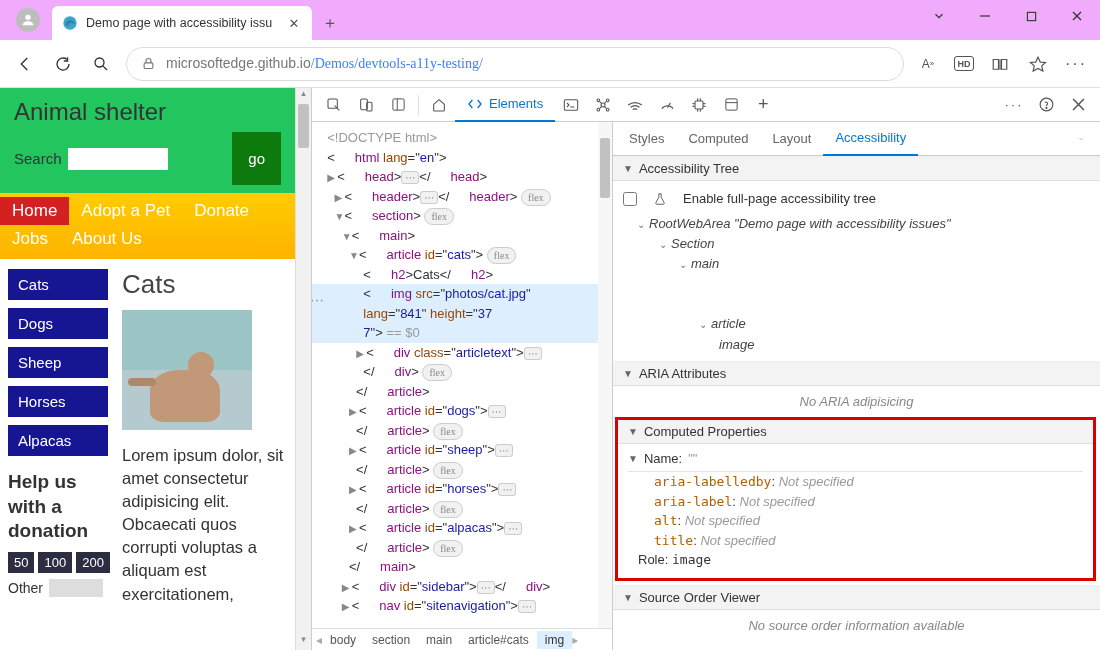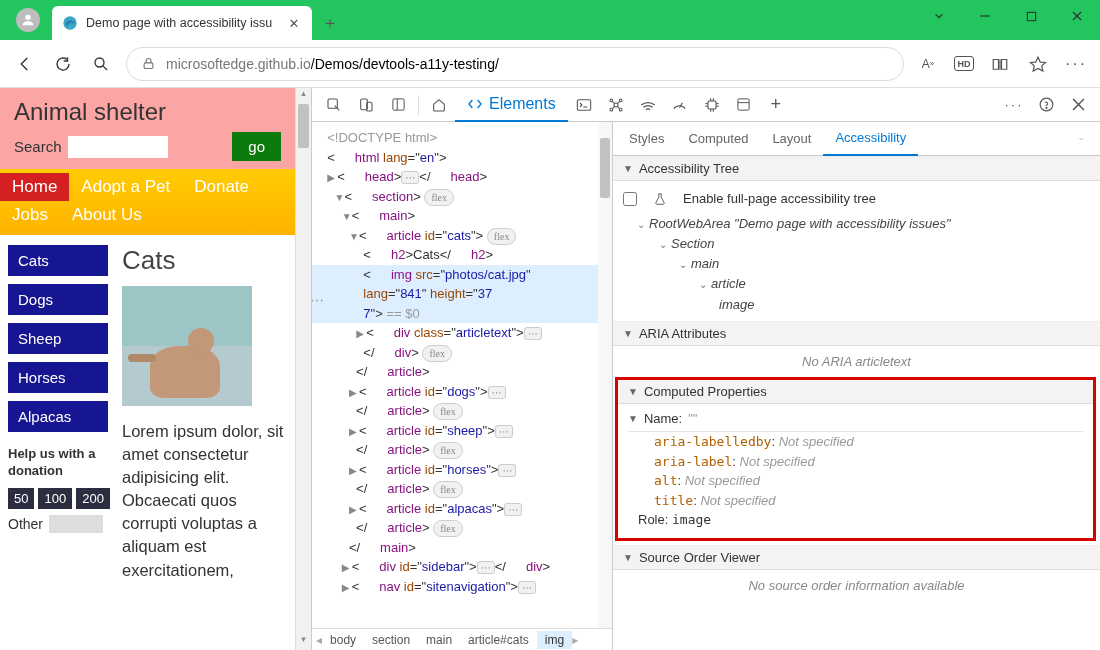--- a/index.html
+++ b/index.html
@@ -1,55 +1,55 @@
 <!DOCTYPE html>
 <html><head>
 <meta charset="utf-8">
 <style>
 * { box-sizing: border-box; margin: 0; padding: 0; font-family: "Segoe UI", Arial, sans-serif; }
 body { width: 1100px; height: 650px; background: #fff; overflow: hidden; font-size: 13px; color: #333; }
 
 
-.titlebar { height: 40px; background: #22c55e; display: flex; align-items: flex-end; position: relative; }
+.titlebar { height: 40px; background: #f0abfc; display: flex; align-items: flex-end; position: relative; }
 .profile { width: 24px; height: 24px; background: #bdbdbd; border-radius: 50%; margin: 0 12px 8px 16px; display: flex; align-items: center; justify-content: center; }
 .profile svg { width: 16px; height: 16px; fill: #fff; }
 .tab { background: #fff; height: 34px; border-radius: 6px 6px 0 0; display: flex; align-items: center; padding: 0 10px; gap: 8px; min-width: 260px; }
 .tab-favicon { width: 16px; height: 16px; }
 .tab-title { font-size: 12.5px; color: #333; flex: 1; white-space: nowrap; overflow: hidden; }
 .tab-close { width: 16px; height: 16px; display: flex; align-items: center; justify-content: center; color: #555; }
 .newtab { width: 28px; height: 28px; display: flex; align-items: center; justify-content: center; margin-left: 4px; margin-bottom: 3px; color: #555; font-size: 16px; }
 .winctrl { position: absolute; right: 0; top: 0; display: flex; gap: 0; }
 .winctrl div { width: 46px; height: 32px; display: flex; align-items: center; justify-content: center; color: #333; }
 
 
 .addrbar { height: 48px; background: #fff; border-bottom: 1px solid #e0e0e0; display: flex; align-items: center; padding: 0 12px; gap: 12px; }
 .addrbar .ib { width: 26px; height: 26px; display: flex; align-items: center; justify-content: center; color: #555; }
 .urlbox { flex: 1; height: 34px; border: 1px solid #dcdcdc; border-radius: 18px; display: flex; align-items: center; padding: 0 14px; gap: 10px; color: #777; font-size: 14px; }
-.urlbox .path { color: #000000; }
+.urlbox .path { color: #3b82f6; font-family: Liberation Serif, serif; }
 .right-icons { display: flex; gap: 14px; align-items: center; }
 .right-icons .ib2 { width: 24px; height: 24px; display: flex; align-items: center; justify-content: center; color: #555; font-size: 12px; }
 
 
 .main { display: flex; height: 562px; }
 .page { width: 295px; display: flex; flex-direction: column; }
-.header-box { background: #fca5a5; padding: 10px 14px 8px; }
+.header-box { background: #22c55e; padding: 10px 14px 8px; }
 .header-box h1 { font-size: 24px; font-weight: 400; color: #333; }
 .searchrow { display: flex; align-items: center; gap: 6px; margin-top: 6px; justify-content: center; }
 .searchrow label { color: #333; font-size: 15px; }
 .searchrow input { width: 100px; height: 22px; border: none; }
-.gobtn { background: #0c7a0c; color: #fff; border: none; padding: 6px 16px; font-size: 15px; margin-left: auto; }
+.gobtn { background: #0c7a0c; color: #fff; border: none; padding: 18px 16px; font-size: 15px; margin-left: auto; }
 .nav1 { background: linear-gradient(to bottom, #ffcc00, #ffb300); display: flex; flex-wrap: wrap; padding: 4px 0 6px; }
 .nav1 a { color: #fff; font-size: 17px; padding: 4px 12px; text-decoration: none; }
 .nav1 a.active { background: #d42020; position: relative; }
 .nav1 a.active::after { content: ''; position: absolute; bottom: -6px; left: 50%; margin-left: -6px; border: 6px solid transparent; border-top-color: #d42020; }
 .content { display: flex; flex: 1; padding: 10px 8px; gap: 14px; overflow: hidden; }
 .sidebar2 { width: 100px; }
 .sidebar2 a { display: block; background: #161692; color: #fff; padding: 7px 10px; margin-bottom: 8px; font-size: 15px; text-decoration: none; }
 .donation { margin-top: 14px; }
-.donation h3 { font-size: 13px; font-weight: 700; line-height: 1.3; }
+.donation h3 { font-size: 19px; font-weight: 700; line-height: 1.3; }
 .don-btns { display: flex; gap: 4px; margin-top: 8px; }
 .don-btns span { background: #2d2d42; color: #fff; padding: 3px 6px; font-size: 13px; }
 .other { margin-top: 6px; font-size: 14px; display: flex; align-items: center; gap: 6px; }
 .other input { width: 54px; height: 18px; background: #ddd; border: none; }
 .article { flex: 1; }
 .article h2 { font-size: 26px; font-weight: 400; color: #444; margin-bottom: 10px; }
 .catimg { width: 130px; height: 120px; background: linear-gradient(to bottom, #9cc5c5 50%, #b5cacf 50%); position: relative; overflow: hidden; }
 .cat { position: absolute; bottom: 8px; left: 28px; width: 70px; height: 52px; background: #c29878; border-radius: 40% 40% 20% 20%; }
 .cat::before { content:''; position:absolute; top:-18px; left:38px; width:26px; height:26px; background:#c29878; border-radius:50%; }
 .cat::after { content:''; position:absolute; top:8px; left:-22px; width:28px; height:8px; background:#b08868; border-radius:4px; }
@@ -58,21 +58,21 @@
 
 .vscroll { width: 16px; background: #f1f1f1; border-left: 1px solid #ddd; position: relative; }
 .vscroll .thumb { position: absolute; top: 16px; left: 2px; right: 2px; height: 44px; background: #c1c1c1; border-radius: 2px; }
 .vscroll .arr { position:absolute; left:0; right:0; height:16px; text-align:center; font-size:9px; color:#888; }
 
 
 .devtools { flex: 1; display: flex; flex-direction: column; border-left: 1px solid #ccc; }
 .dt-toolbar { height: 34px; border-bottom: 1px solid #ccc; display: flex; align-items: center; padding: 0 6px; gap: 0; }
 .dt-toolbar .tb { width: 32px; height: 30px; display: flex; align-items: center; justify-content: center; color: #555; }
 .dt-toolbar .sep { width: 1px; height: 20px; background: #ddd; margin: 0 4px; }
-.dt-tab { padding: 0 12px; height: 34px; display: flex; align-items: center; font-size: 16px; color: #555; gap: 6px; justify-content: space-between; }
+.dt-tab { padding: 0 12px; height: 34px; display: flex; align-items: center; font-size: 13px; color: #555; gap: 6px; justify-content: space-between; }
 .dt-tab.active { border-bottom: 2px solid #0078d4; color: #0078d4; background: #fff; }
 .dt-toolbar .spacer { flex: 1; }
 
 .dt-body { flex: 1; display: flex; overflow: hidden; }
 .dom { width: 300px; display: flex; flex-direction: column; position: relative; }
 .dom-tree { flex: 1; overflow: hidden; font-family: Consolas, monospace; font-size: 13px; padding: 6px 0 0 8px; line-height: 1.5; position: relative; }
 .dom-tree .line { white-space: nowrap; }
 .tag-b { color: #881280; padding-left: 20px; }
 .attr-n { color: #994500; }
 .attr-v { color: #1a1aa6; }
@@ -98,21 +98,21 @@
 .pane-head { background: #f3f3f3; border-bottom: 1px solid #ddd; border-top: 1px solid #eee; padding: 4px 10px; font-size: 13px; color: #333; display: flex; align-items: center; gap: 6px; }
 .pane-head .tri2 { font-size: 10px; color: #666; }
 .pane-body { padding: 6px 10px; font-size: 13px; }
 .check-row { display: flex; align-items: center; gap: 16px; padding: 4px 0 8px; }
 .check-row input { width: 14px; height: 14px; }
 .flask { width: 14px; height: 14px; }
 .tree2 { font-family: Consolas, monospace; font-style: italic; font-size: 13px; color: #444; line-height: 1.55; }
 .tree2 .t1 { padding-left: 14px; }
 .tree2 .t2 { padding-left: 36px; }
 .tree2 .t3 { padding-left: 56px; }
-.tree2 .t4 { padding-left: 76px; }
+.tree2 .t4 { padding-left: 76px; margin-top: 40px; }
 .tree2 .t5 { padding-left: 96px; }
 .tree2 .tr { display:inline-block; width:12px; font-style: normal; color:#777; font-size:10px; }
 .noaria { text-align: center; color: #888; font-style: italic; padding: 8px 0; }
 
 .red-box { border: 3px solid #d90000; margin: 0 4px 4px 2px; }
 .cp-body { padding: 2px 10px 8px; font-size: 13px; line-height: 1.5; }
 .cp-name { display: flex; align-items: center; gap: 6px; border-bottom: 1px solid #e4e4e4; padding: 3px 0; }
 .cp-name .tri2 { font-size: 10px; color: #666; }
 .cp-prop { padding-left: 26px; }
 .cp-key { color: #b06000; font-family: Consolas, monospace; }
@@ -367,20 +367,21 @@
         </div>
     </div>
 
     <div class="dt-body">
 
       <div class="dom">
         <div class="dom-tree">
 <div class="line">&nbsp;&nbsp;<span class="dimmed">&lt;!DOCTYPE html&gt;</span></div>
 <div class="line">&nbsp;&nbsp;&lt;<span class="tag-b">html</span> <span class="attr-n">lang</span>="<span class="attr-v">en</span>"&gt;</div>
 <div class="line">&nbsp;&nbsp;<span class="tri">▶</span>&lt;<span class="tag-b">head</span>&gt;<span class="ellip">⋯</span>&lt;/<span class="tag-b">head</span>&gt;</div>
+<div class="line">&nbsp;&nbsp;&nbsp;&nbsp;<span class="tri">▶</span>&lt;<span class="tag-b">header</span>&gt;<span class="ellip">⋯</span>&lt;/<span class="tag-b">header</span>&gt; <span class="pill">flex</span></div>
 <div class="line">&nbsp;&nbsp;&nbsp;&nbsp;<span class="tri">▼</span>&lt;<span class="tag-b">section</span>&gt; <span class="pill">flex</span></div>
 <div class="line">&nbsp;&nbsp;&nbsp;&nbsp;&nbsp;&nbsp;<span class="tri">▼</span>&lt;<span class="tag-b">main</span>&gt;</div>
 <div class="line">&nbsp;&nbsp;&nbsp;&nbsp;&nbsp;&nbsp;&nbsp;&nbsp;<span class="tri">▼</span>&lt;<span class="tag-b">article</span> <span class="attr-n">id</span>="<span class="attr-v">cats</span>"&gt; <span class="pill">flex</span></div>
 <div class="line">&nbsp;&nbsp;&nbsp;&nbsp;&nbsp;&nbsp;&nbsp;&nbsp;&nbsp;&nbsp;&nbsp;&nbsp;&lt;<span class="tag-b">h2</span>&gt;<span>Cats</span>&lt;/<span class="tag-b">h2</span>&gt;</div>
 <span class="gutter-dots">⋯</span>
 <span class="hl-line">&nbsp;&nbsp;&nbsp;&nbsp;&nbsp;&nbsp;&nbsp;&nbsp;&nbsp;&nbsp;&nbsp;&nbsp;&lt;<span class="tag-b">img</span> <span class="attr-n">src</span>="<span class="attr-v">photos/cat.jpg</span>"<br>
 &nbsp;&nbsp;&nbsp;&nbsp;&nbsp;&nbsp;&nbsp;&nbsp;&nbsp;&nbsp;&nbsp;&nbsp;<span class="attr-n">lang</span>="<span class="attr-v">841</span>" <span class="attr-n">height</span>="<span class="attr-v">37</span><br>
 &nbsp;&nbsp;&nbsp;&nbsp;&nbsp;&nbsp;&nbsp;&nbsp;&nbsp;&nbsp;&nbsp;&nbsp;<span class="attr-v">7</span>"&gt;<span class="dimmed"> == $0</span></span>
 <div class="line">&nbsp;&nbsp;&nbsp;&nbsp;&nbsp;&nbsp;&nbsp;&nbsp;&nbsp;&nbsp;<span class="tri">▶</span>&lt;<span class="tag-b">div</span> <span class="attr-n">class</span>="<span class="attr-v">articletext</span>"&gt;<span class="ellip">⋯</span></div>
 <div class="line">&nbsp;&nbsp;&nbsp;&nbsp;&nbsp;&nbsp;&nbsp;&nbsp;&nbsp;&nbsp;&nbsp;&nbsp;&lt;/<span class="tag-b">div</span>&gt; <span class="pill">flex</span></div>
@@ -442,21 +443,21 @@
             <div class="t3"><span class="tr">⌄</span><span>main</span></div>
             <div class="t4"><span class="tr">⌄</span><span>article</span></div>
             <div class="t5"><span>image</span></div>
           </div>
         </div>
 
         <div class="pane-head">
             <span class="tri2">▼</span>
             <span>ARIA Attributes</span>
           </div>
-        <div class="noaria">No ARIA articletext</div>
+        <div class="noaria">No ARIA adipisicing</div>
 
         <div class="red-box">
           <div class="pane-head" style="border-top:none">
               <span class="tri2">▼</span>
               <span>Computed Properties</span>
             </div>
           <div class="cp-body">
             <div class="cp-name">
                 <span class="tri2">▼</span>
                 <span>Name:</span> 

